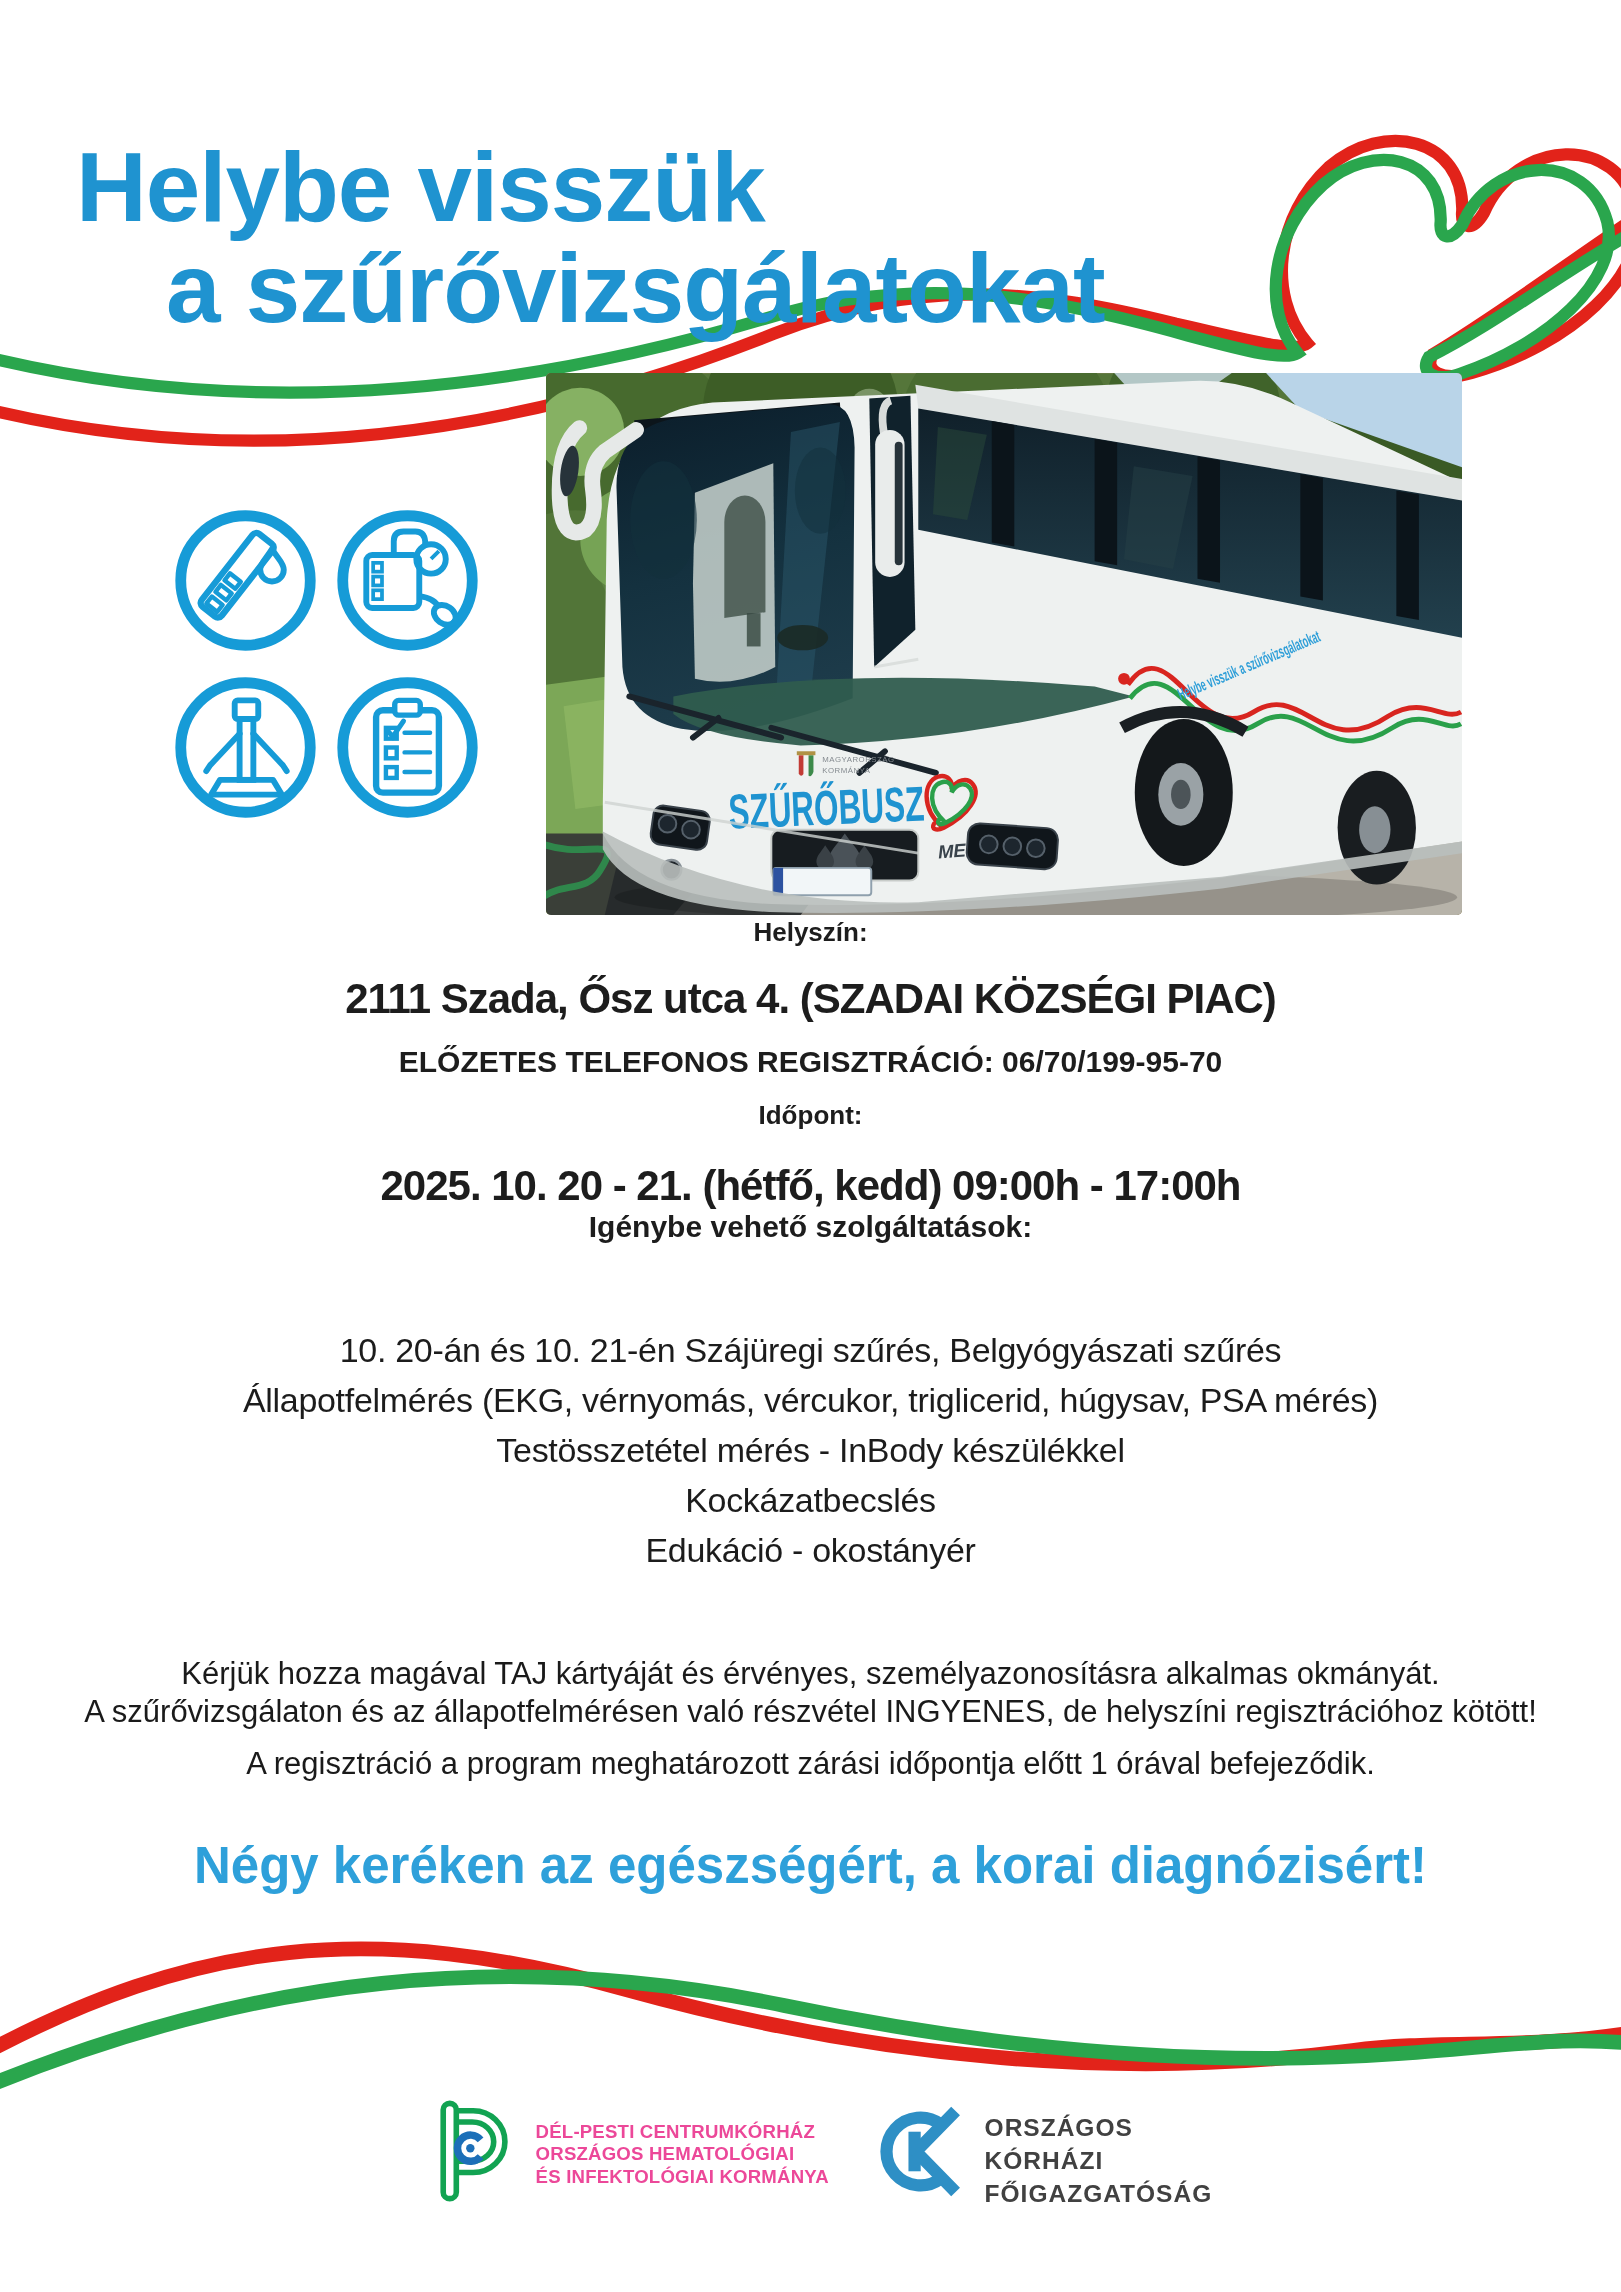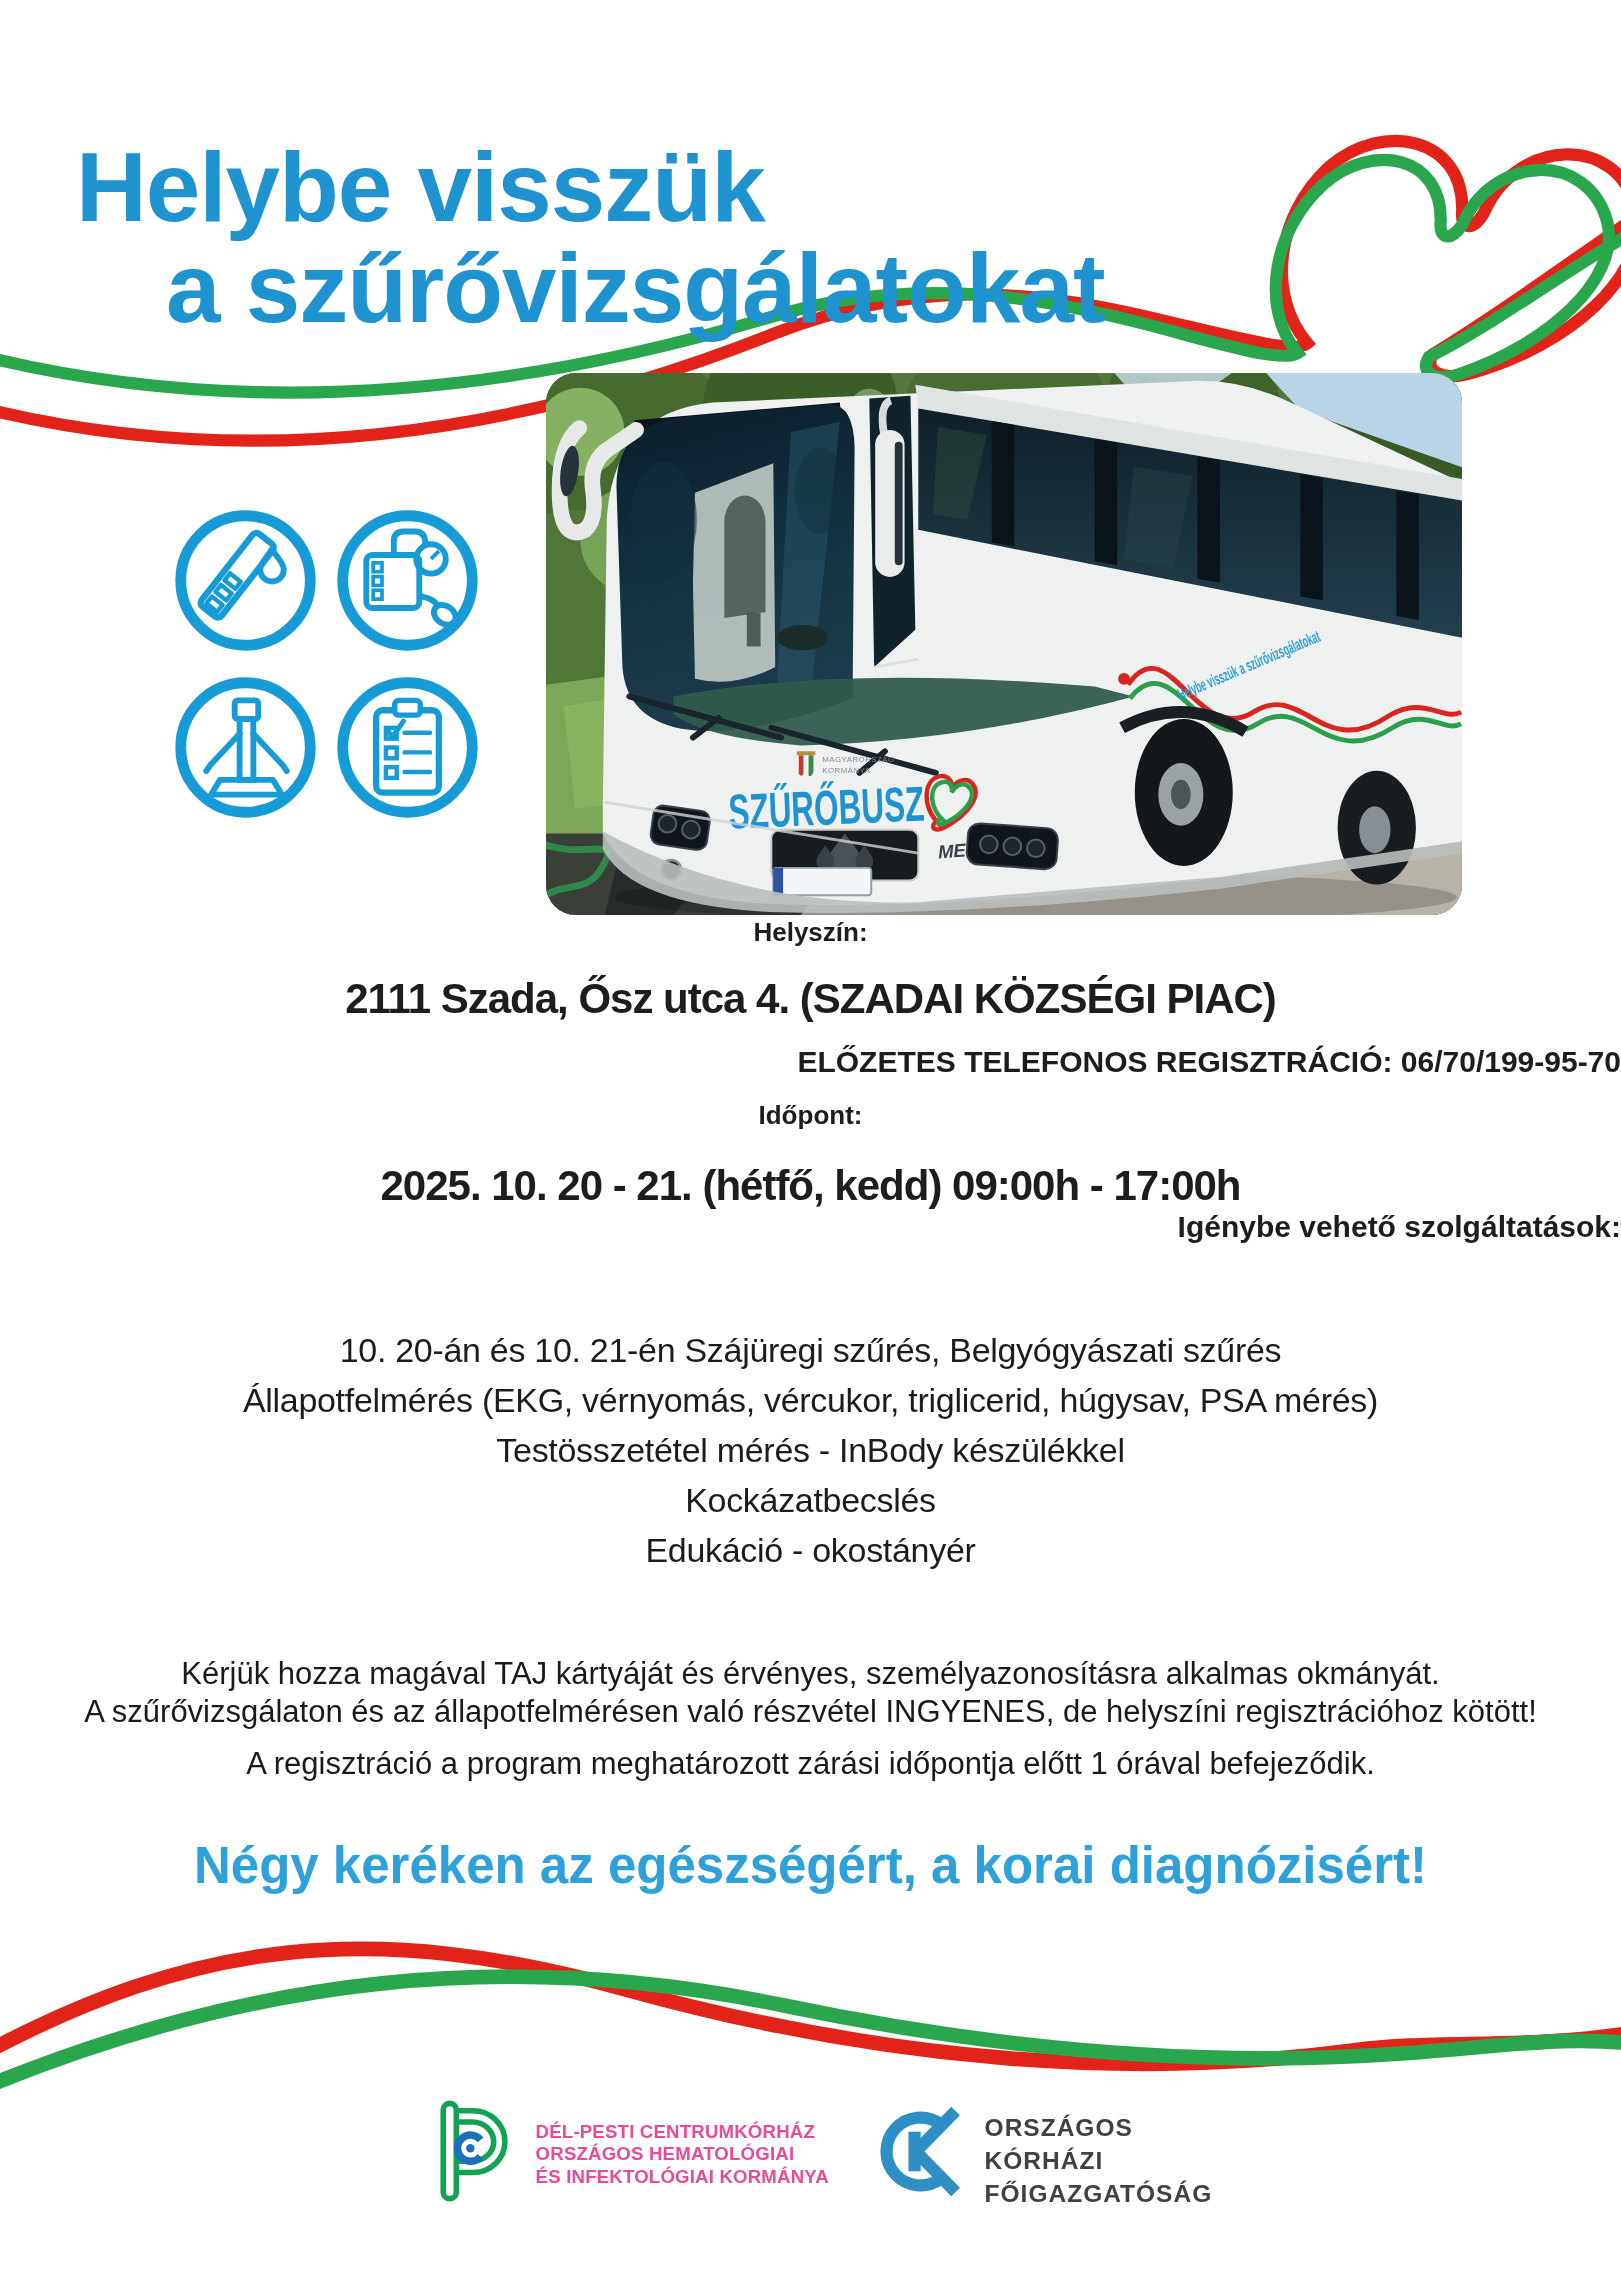--- a/index.html
+++ b/index.html
@@ -11,26 +11,26 @@
   svg text{font-family:"Liberation Sans",sans-serif;}
   .deco{position:absolute;left:0;top:0;width:1621px;height:2293px;z-index:1;}
   .title{
     position:absolute;left:76px;top:71px;z-index:3;
     font-weight:bold;font-size:98px;line-height:101px;letter-spacing:-1px;
     color:#1f93d0;white-space:nowrap;
   }
   .title .l2{display:block;padding-left:90px;}
   .photo{
     position:absolute;left:546px;top:373px;width:916px;height:542px;z-index:2;
-    border-radius:30px;overflow:hidden;background:#fca5a5;
+    border-radius:5px;overflow:hidden;background:#fca5a5;
   }
   .icon-circle{position:absolute;width:157px;height:157px;z-index:2;}
   .cline{position:absolute;left:0;width:100%;text-align:center;z-index:3;white-space:nowrap;}
   .b30{font-size:26px;font-weight:bold;}
-  .b31{font-size:30px;font-weight:bold;text-align:right;}
+  .b31{font-size:30px;font-weight:bold;}
   .b43{font-size:42px;font-weight:bold;letter-spacing:-1px;}
   .svc{font-size:34px;letter-spacing:-0.3px;line-height:50px;color:#1c1c1c;}
   .note{font-size:31px;color:#1a1a1a;}
   .slogan{font-size:51px;font-weight:bold;color:#2ea0da;}
   .footer-logo{position:absolute;display:flex;z-index:3;align-items:flex-start;}
   .dpc{left:432px;top:2097px;}
   .dpc .txt{margin-left:17.6px;padding-top:23.5px;font-size:18.6px;font-weight:bold;
             color:#ec4899;line-height:22.5px;letter-spacing:0.2px;white-space:nowrap;}
   .okf{left:867px;top:2105px;}
   .okf .txt{margin-left:19.6px;padding-top:5.9px;font-size:24.5px;font-weight:bold;

